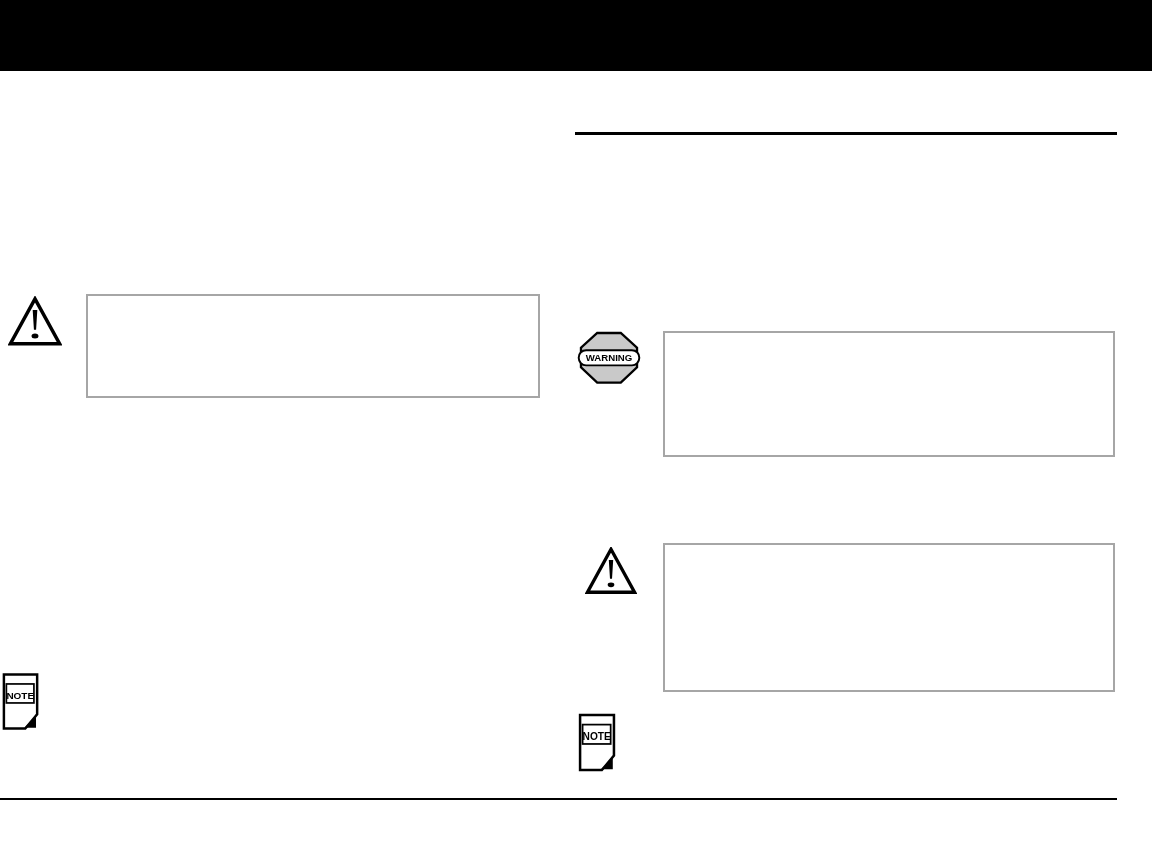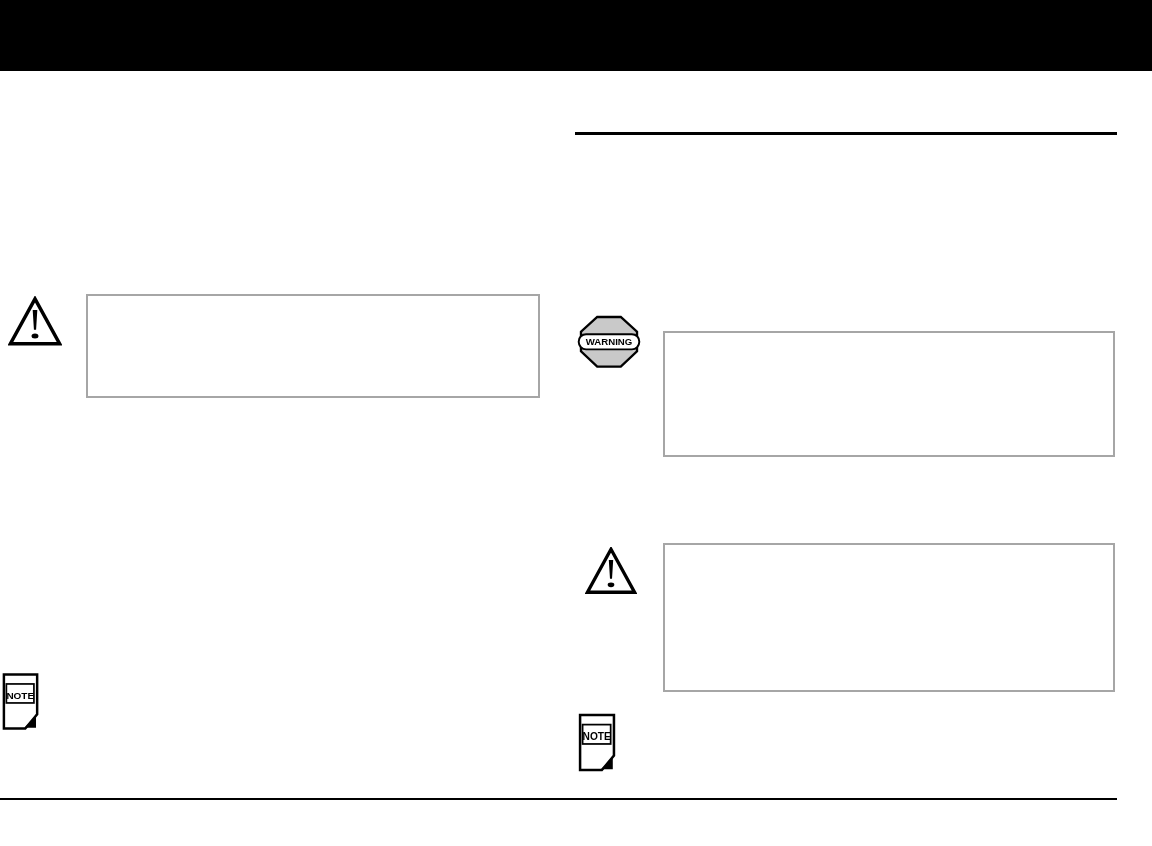--- a/index.html
+++ b/index.html
@@ -39,21 +39,21 @@
     box-sizing: border-box;
     border: 2px solid #a6a6a6;
     background: #ffffff;
   }
   .left-caution-box  { left: 86px;  top: 294px; width: 454px; height: 104px; }
   .right-warning-box { left: 663px; top: 331px; width: 452px; height: 126px; }
   .right-caution-box { left: 663px; top: 543px; width: 452px; height: 149px; }
 
   .left-caution-icon  { left: 8px;   top: 296px; width: 54px; height: 51px; }
   .right-caution-icon { left: 585px; top: 547px; width: 52px; height: 48px; }
-  .warning-icon       { left: 577px; top: 314px; width: 64px; height: 57px; }
+  .warning-icon       { left: 577px; top: 330px; width: 64px; height: 57px; }
   .left-note-icon     { left: 2px;   top: 672px; width: 38px; height: 60px; }
   .right-note-icon    { left: 578px; top: 713px; width: 39px; height: 60px; }
 
   svg { display: block; width: 100%; height: 100%; }
 
   .svg-label {
     font-family: "Liberation Sans", sans-serif;
     font-weight: bold;
     fill: #000000;
   }

